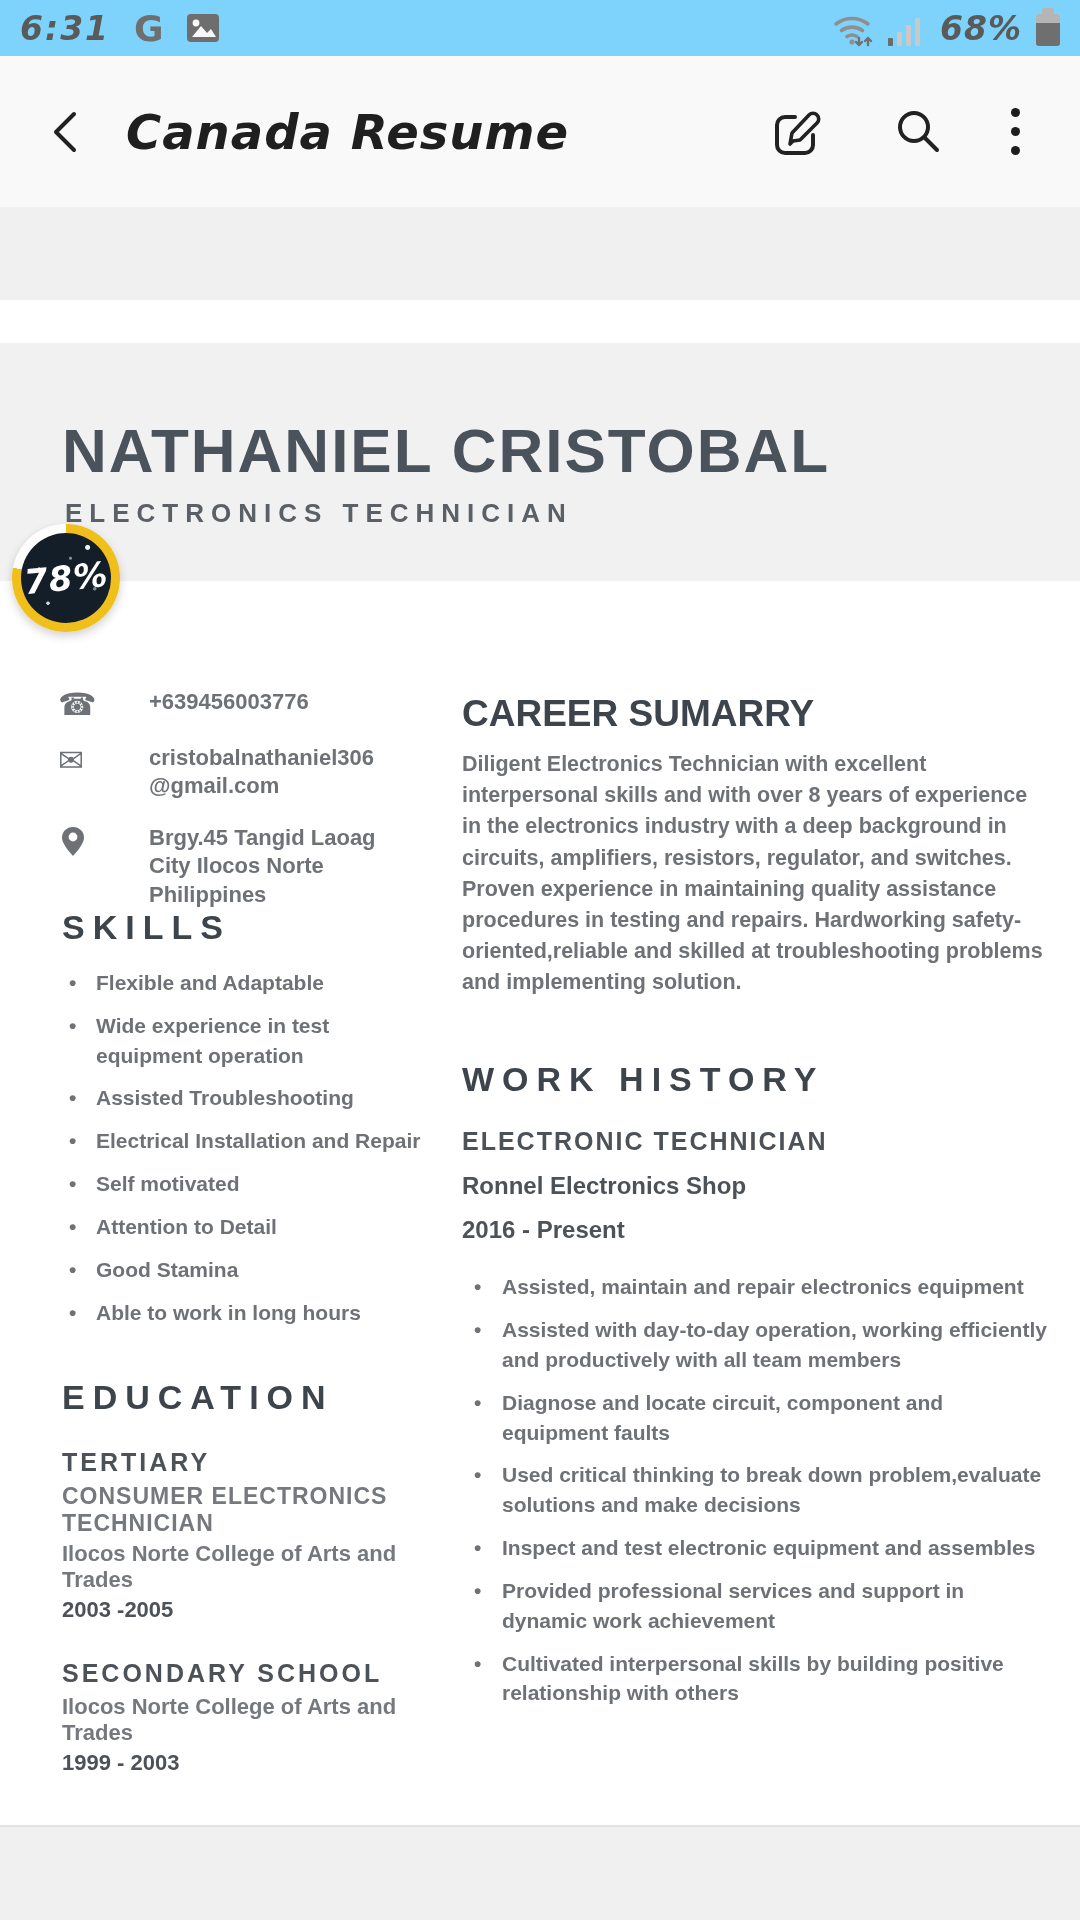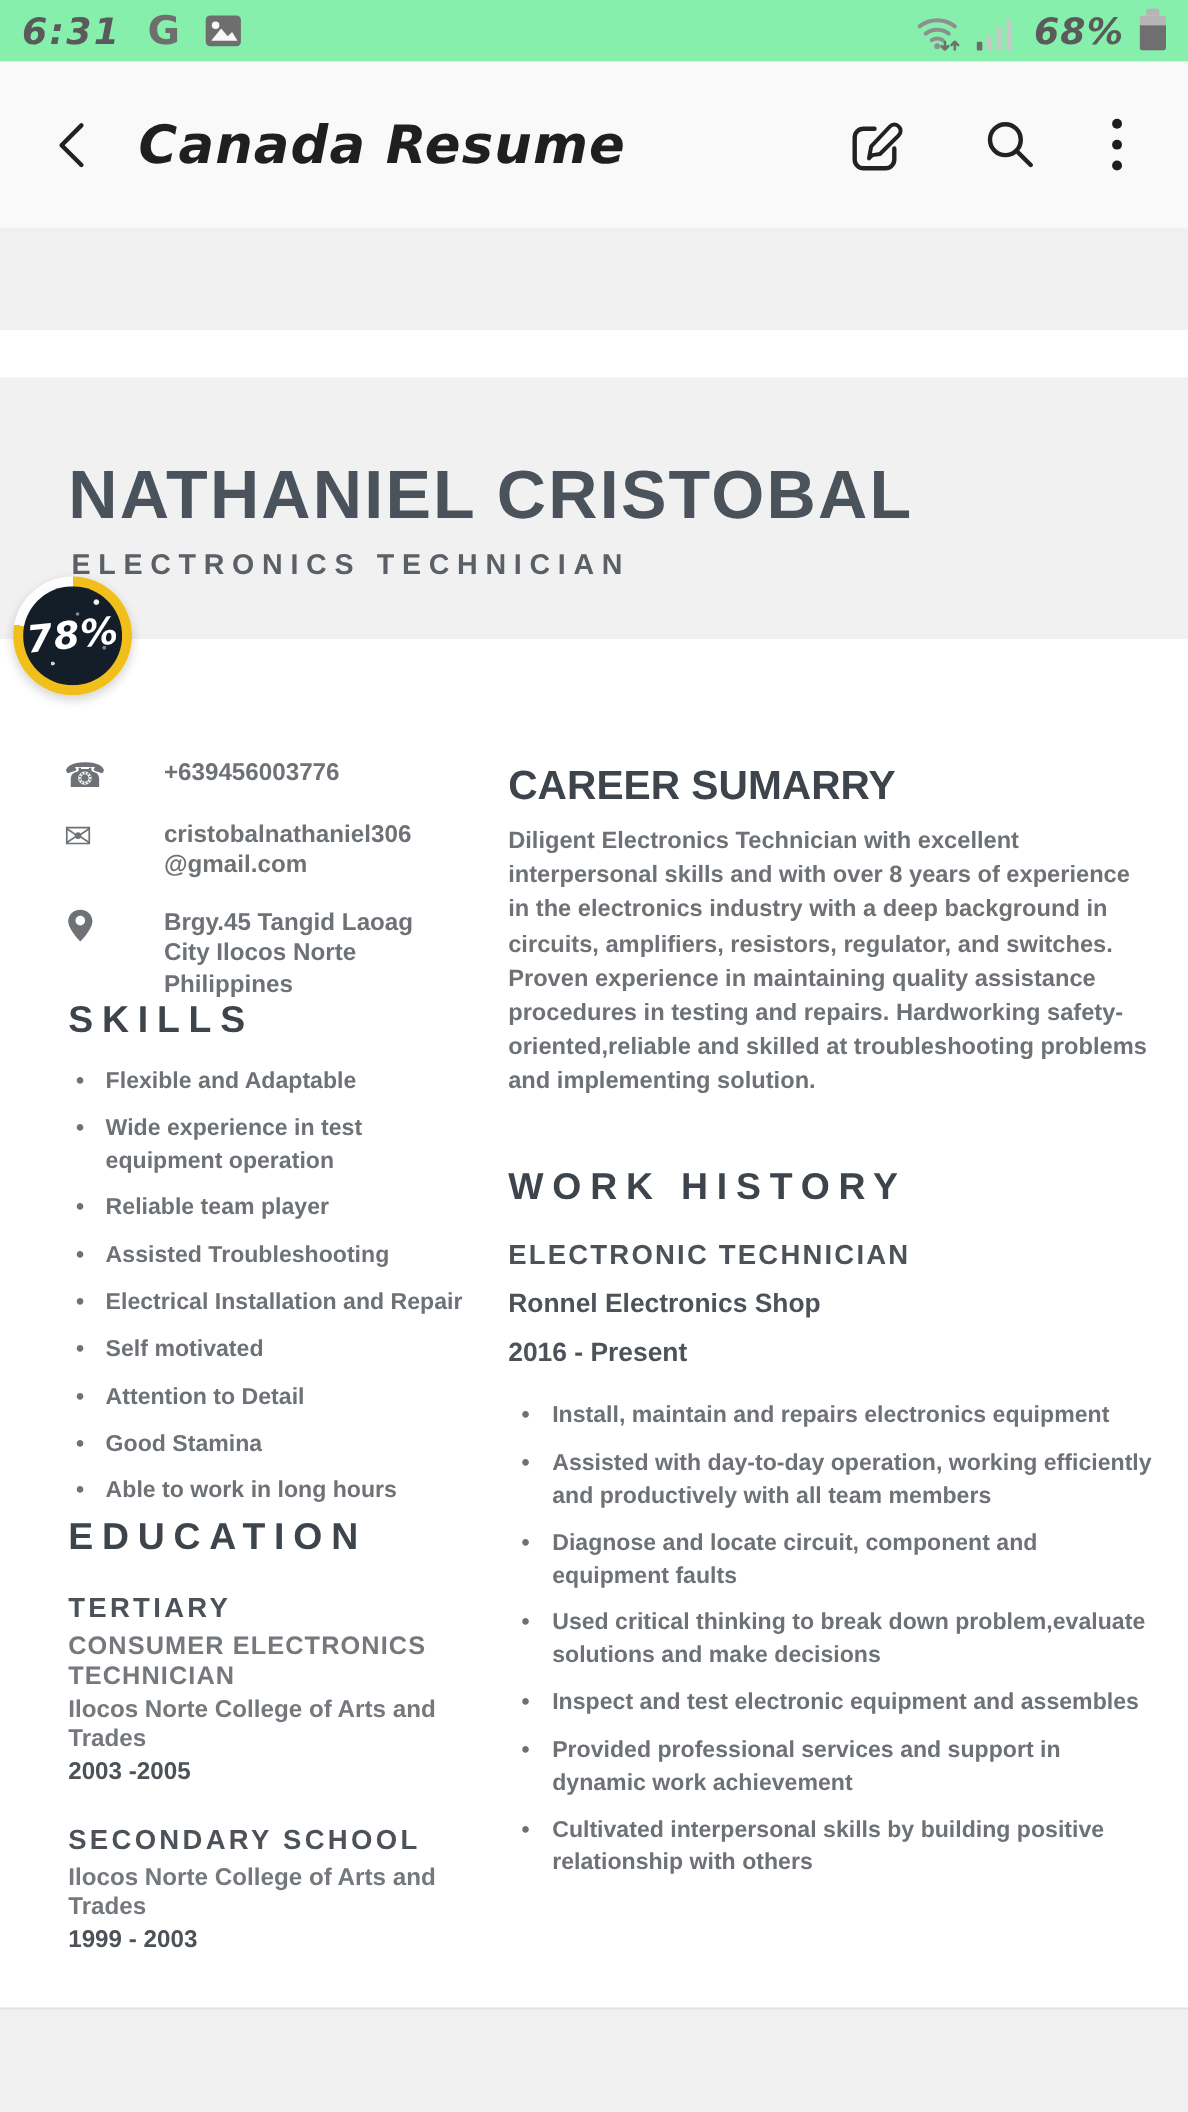--- a/index.html
+++ b/index.html
@@ -5,21 +5,21 @@
   * { margin:0; padding:0; box-sizing:border-box; }
   html,body { background:#e9e9e9; }
   .screen {
     position:relative; width:1080px; height:1920px; overflow:hidden;
     background:#f0f0f0; font-family:"Liberation Sans", sans-serif;
     margin:0 auto;
   }
   
   .status-bar {
     position:absolute; top:0; left:0; right:0; height:56px;
-    background:#86efac; display:flex; align-items:center; padding:0 20px;
+    background:#7dd3fc; display:flex; align-items:center; padding:0 20px;
     z-index:5;
   }
   .hand { font-family:"DejaVu Sans", sans-serif; font-style:italic; font-weight:bold; }
   .sb-time { font-size:33px; color:#5a5a5a; letter-spacing:2px; }
   .sb-g { font-size:36px; font-weight:bold; color:#6e6e6e; margin-left:24px; font-family:"DejaVu Sans", sans-serif; }
   .sb-img { margin-left:22px; display:flex; }
   .sb-spacer { flex:1; }
   .sb-right { display:flex; align-items:flex-end; gap:12px; }
   .bars { display:flex; align-items:flex-end; gap:4px; height:30px; padding-bottom:2px; }
   .bars i { display:block; width:5px; border-radius:1px; background:#c9c9c9; }
@@ -215,21 +215,20 @@
           </svg>
         </span>
         <span class="c-tx">Brgy.45 Tangid Laoag City Ilocos Norte Philippines</span>
       </div>
     </div>
 
     <div class="sec-h skills-h">SKILLS</div>
     <ul class="skills">
       <li>Flexible and Adaptable</li>
       <li>Wide experience in test equipment operation</li>
-      <li>Reliable team player</li>
       <li>Assisted Troubleshooting</li>
       <li>Electrical Installation and Repair</li>
       <li>Self motivated</li>
       <li>Attention to Detail</li>
       <li>Good Stamina</li>
       <li>Able to work in long hours</li>
     </ul>
 
     <div class="sec-h edu-h">EDUCATION</div>
     <div class="edu">
@@ -248,21 +247,21 @@
 
     <div class="right-col">
       <div class="sum-h">CAREER SUMARRY</div>
       <p class="sum-p">Diligent Electronics Technician with excellent interpersonal skills and with over 8 years of experience in the electronics industry with a deep background in circuits, amplifiers, resistors, regulator, and switches. Proven experience in maintaining quality assistance procedures in testing and repairs. Hardworking safety-oriented,reliable and skilled at troubleshooting problems and implementing solution.</p>
 
       <div class="sec-h work-h">WORK HISTORY</div>
       <div class="work-role">ELECTRONIC TECHNICIAN</div>
       <div class="work-co">Ronnel Electronics Shop</div>
       <div class="work-period">2016 - Present</div>
       <ul class="duties">
-        <li>Install, maintain and repairs electronics equipment</li>
+        <li>Assisted, maintain and repair electronics equipment</li>
         <li>Assisted with day-to-day operation, working efficiently and productively with all team members</li>
         <li>Diagnose and locate circuit, component and equipment faults</li>
         <li>Used critical thinking to break down problem,evaluate solutions and make decisions</li>
         <li>Inspect and test electronic equipment and assembles</li>
         <li>Provided professional services and support in dynamic work achievement</li>
         <li>Cultivated interpersonal skills by building positive relationship with others</li>
       </ul>
     </div>
 
   </div>

